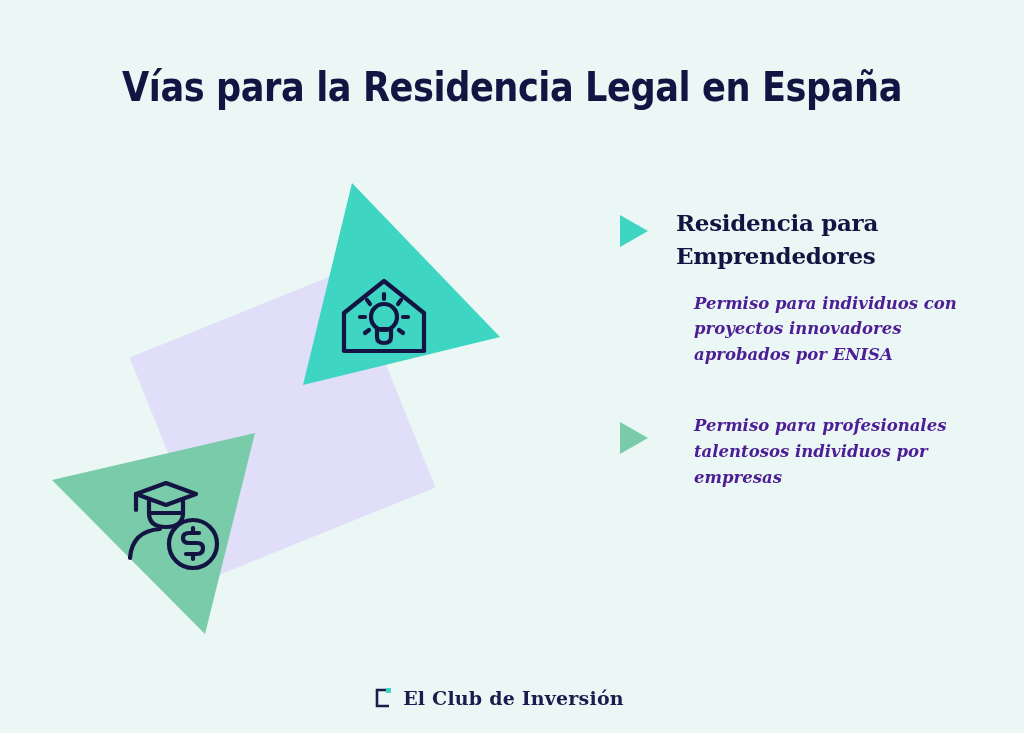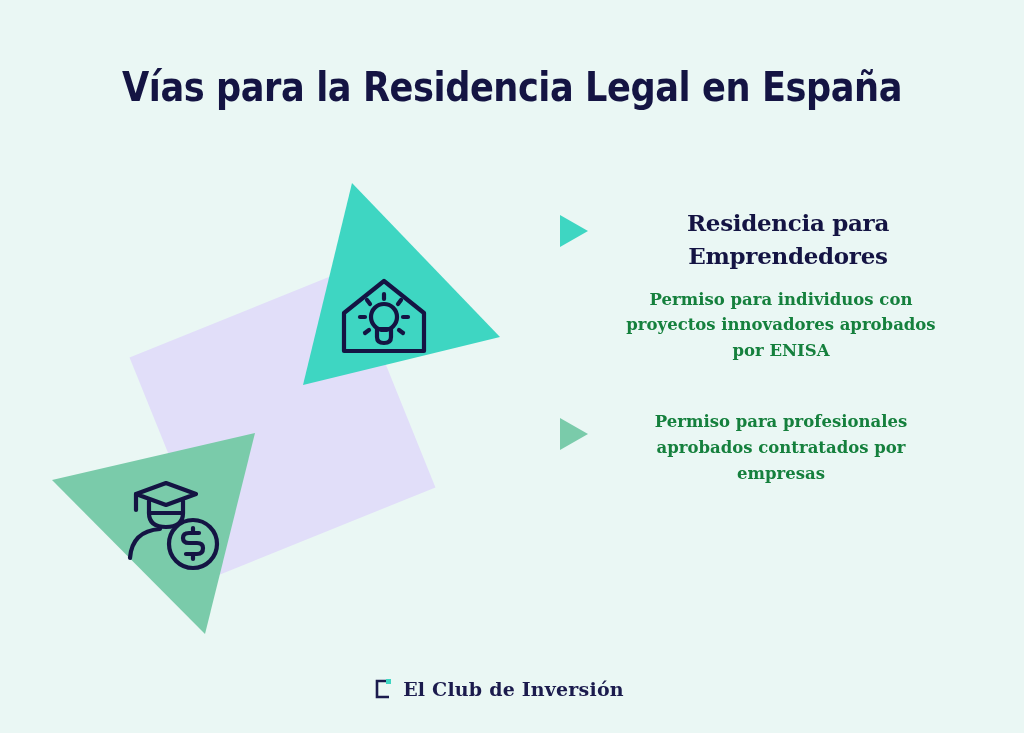--- a/index.html
+++ b/index.html
@@ -46,24 +46,23 @@
     width: 520px;
     height: 490px;
   }
   .graphic svg {
     display: block;
   }
 
   
   .list {
     position: absolute;
-    left: 560px;
+    left: 620px;
     top: 206px;
     width: 400px;
-    text-align: center;
   }
   .item {
     position: relative;
     margin-bottom: 26px;
   }
   .arrow {
     position: absolute;
     left: 0;
     top: 9px;
     width: 0;
@@ -85,30 +84,31 @@
     line-height: 1.45;
     color: #141443;
     letter-spacing: -0.3px;
     margin: 0 0 14px 0;
   }
   .item-desc {
     font-family: "DejaVu Serif", serif;
     font-weight: bold;
     font-size: 16.5px;
     line-height: 1.55;
-    color: #15803d;
-    margin: 0;
+    color: #4c1d95;
+    margin: 18px;
     max-width: 330px;
+    font-style: italic;
   }
 
   
   .footer {
     position: absolute;
     left: 0;
-    bottom: 33px;
+    bottom: 24px;
     width: 998px;
     display: flex;
     align-items: center;
     justify-content: center;
     gap: 9px;
   }
   .logo-mark {
     display: block;
   }
   .logo-text {
@@ -178,21 +178,21 @@
       <span class="arrow"></span>
       <div class="item-body">
         <p class="item-title">Residencia para Emprendedores</p>
         <p class="item-desc">Permiso para individuos con proyectos innovadores aprobados por ENISA</p>
       </div>
     </div>
 
     <div class="item alt" style="margin-top:46px;">
       <span class="arrow"></span>
       <div class="item-body">
-        <p class="item-desc">Permiso para profesionales aprobados contratados por empresas</p>
+        <p class="item-desc">Permiso para profesionales talentosos individuos por empresas</p>
       </div>
     </div>
 
   </div>
 
   <div class="footer">
     <svg class="logo-mark" width="20" height="22" viewBox="0 0 20 22" xmlns="http://www.w3.org/2000/svg">
       <path d="M15 3 L3 3 L3 19 L15 19" fill="none" stroke="#1b1b4d" stroke-width="2.6"></path>
       <rect x="12" y="1" width="5" height="5" fill="#3ed6c2"></rect>
     </svg>

